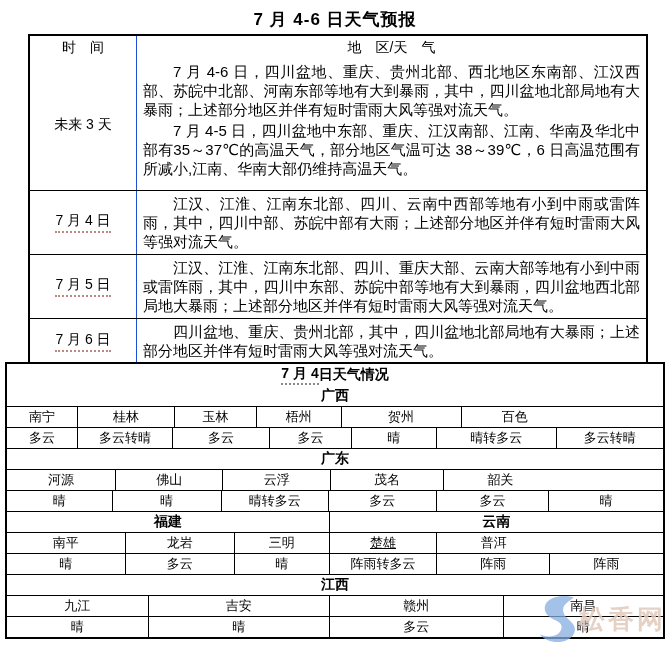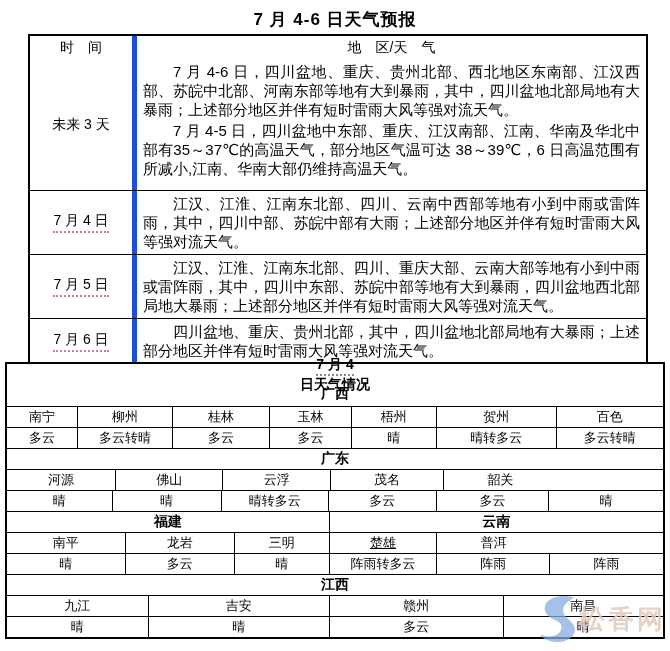--- a/index.html
+++ b/index.html
@@ -14,21 +14,21 @@
   }
 
   
   .ftable {
     margin-left: 28px; width: 620px;
     border: 2px solid #000; background: #fff;
   }
   .frow { display: flex; border-top: 1px solid #000; align-items: stretch; }
   .frow:first-child { border-top: none; }
   .fcell-time {
-    width: 107px; flex: 0 0 107px; border-right: 5px solid #1d4ed8;
+    width: 107px; flex: 0 0 107px; border-right: 1px solid #1d4ed8;
     display: flex; align-items: center; justify-content: center;
     font-size: 14px; text-align: center; padding: 2px;
   }
   .fcell-content { flex: 1 1 auto; padding: 2px 4px; }
   .fhead { height: 23px; }
   .fhead .fcell-time, .fhead .fcell-content {
     display: flex; align-items: center; justify-content: center;
     font-size: 14px; padding: 0;
   }
   .row-1 { min-height: 131px; }
@@ -41,21 +41,21 @@
   }
   .dotted-red { border-bottom: 2px dotted #c08585; padding-bottom: 1px; }
   .dotted-gray { border-bottom: 2px dotted #8a8a8a; }
 
   
   .wtable {
     position: absolute; left: 5px; top: 362px; width: 660px;
     border: 2px solid #000; background: #fff;
   }
   .wrow { display: flex; border-top: 1px solid #000; height: 21px; align-items: stretch; }
-  .wrow:first-child { border-top: none; flex-direction: column; }
+  .wrow:first-child { border-top: none; }
   .wtitle {
     justify-content: center; align-items: center;
     font-size: 14px; font-weight: bold;
   }
   .wcell {
     border-right: 1px solid #000; display: flex;
     align-items: center; justify-content: center;
     font-size: 13px; overflow: hidden; white-space: nowrap;
   }
   .wcell:last-child { border-right: none; }
@@ -125,21 +125,20 @@
     <div class="wrow wtitle">
       <span class="dotted-gray">7 月 4</span>
         <span> 日天气情况</span>
     </div>
     <div id="wtbody">
         <div class="wrow">
           <div class="wcell wprov-cell" style="width: 100%;">广西</div>
         </div>
         <div class="wrow">
           <div class="wcell" style="width: 10.8%;">南宁</div>
-          <div class="wcell" style="width: 14.5%;">柳州</div>
           <div class="wcell" style="width: 14.8%;">桂林</div>
           <div class="wcell" style="width: 12.5%;">玉林</div>
           <div class="wcell" style="width: 12.9%;">梧州</div>
           <div class="wcell" style="width: 18.3%;">贺州</div>
           <div class="wcell" style="width: 16.2%;">百色</div>
         </div>
         <div class="wrow">
           <div class="wcell" style="width: 10.8%;">多云</div>
           <div class="wcell" style="width: 14.5%;">多云转晴</div>
           <div class="wcell" style="width: 14.8%;">多云</div>

